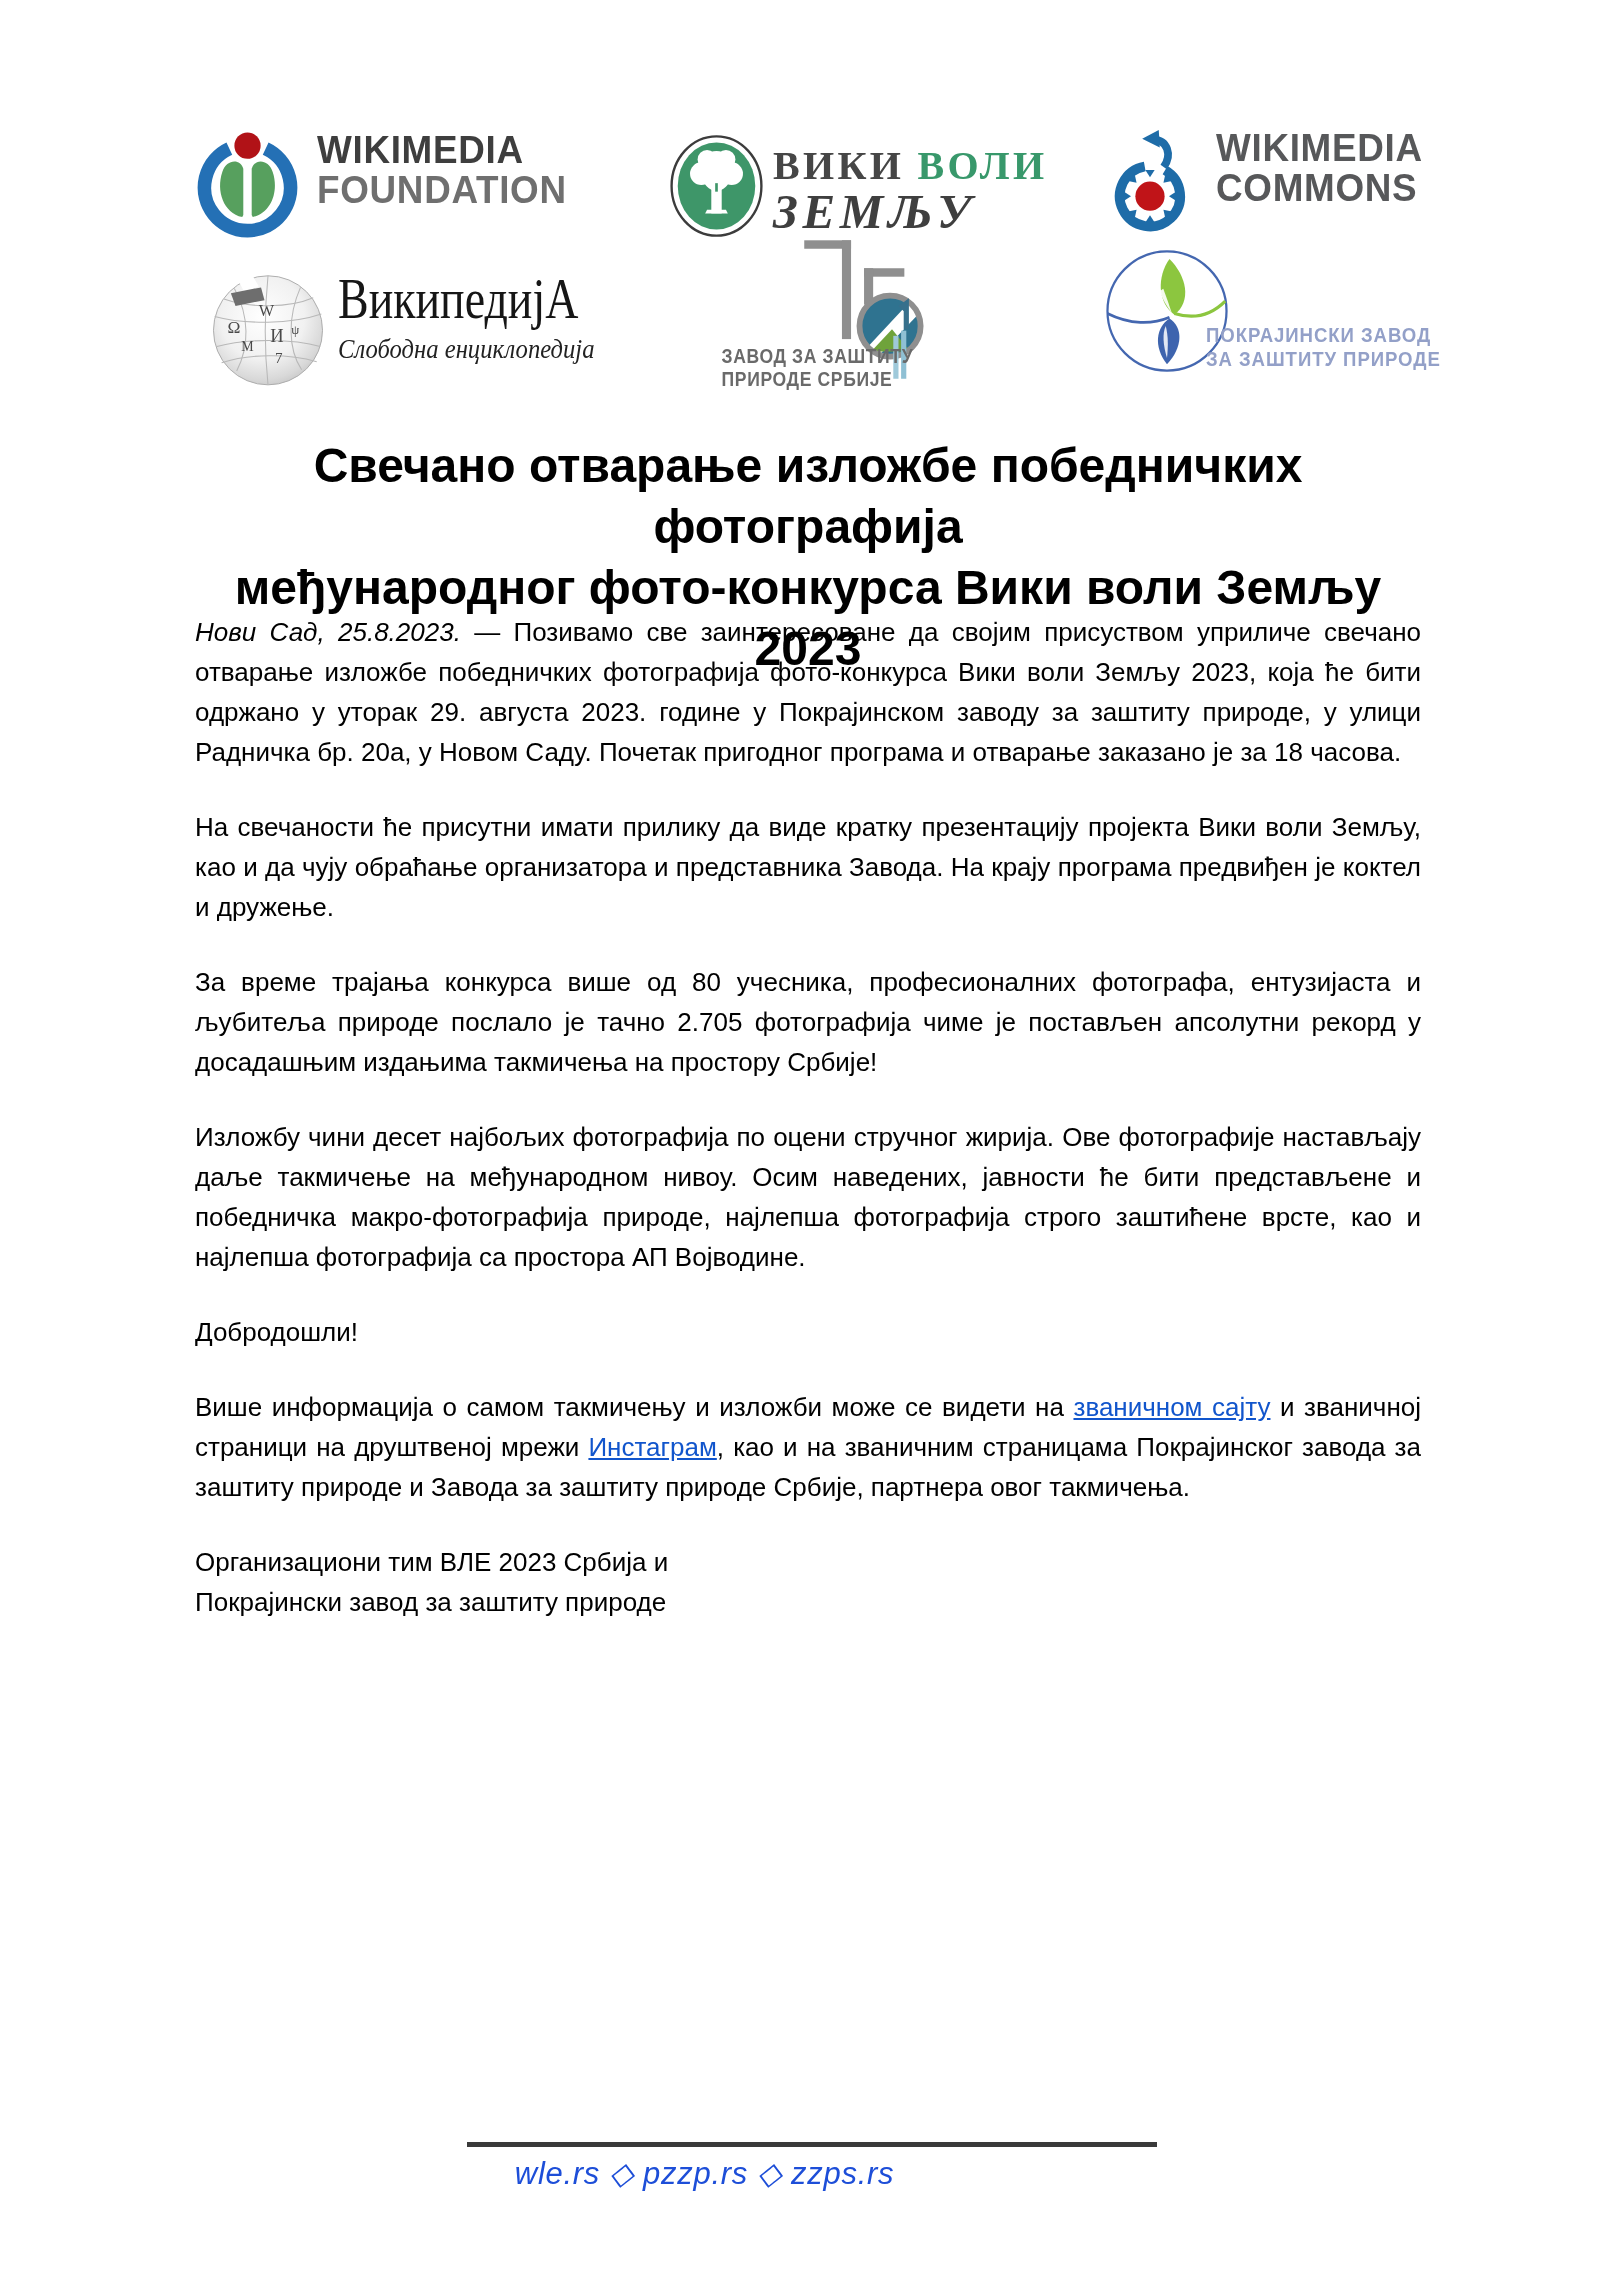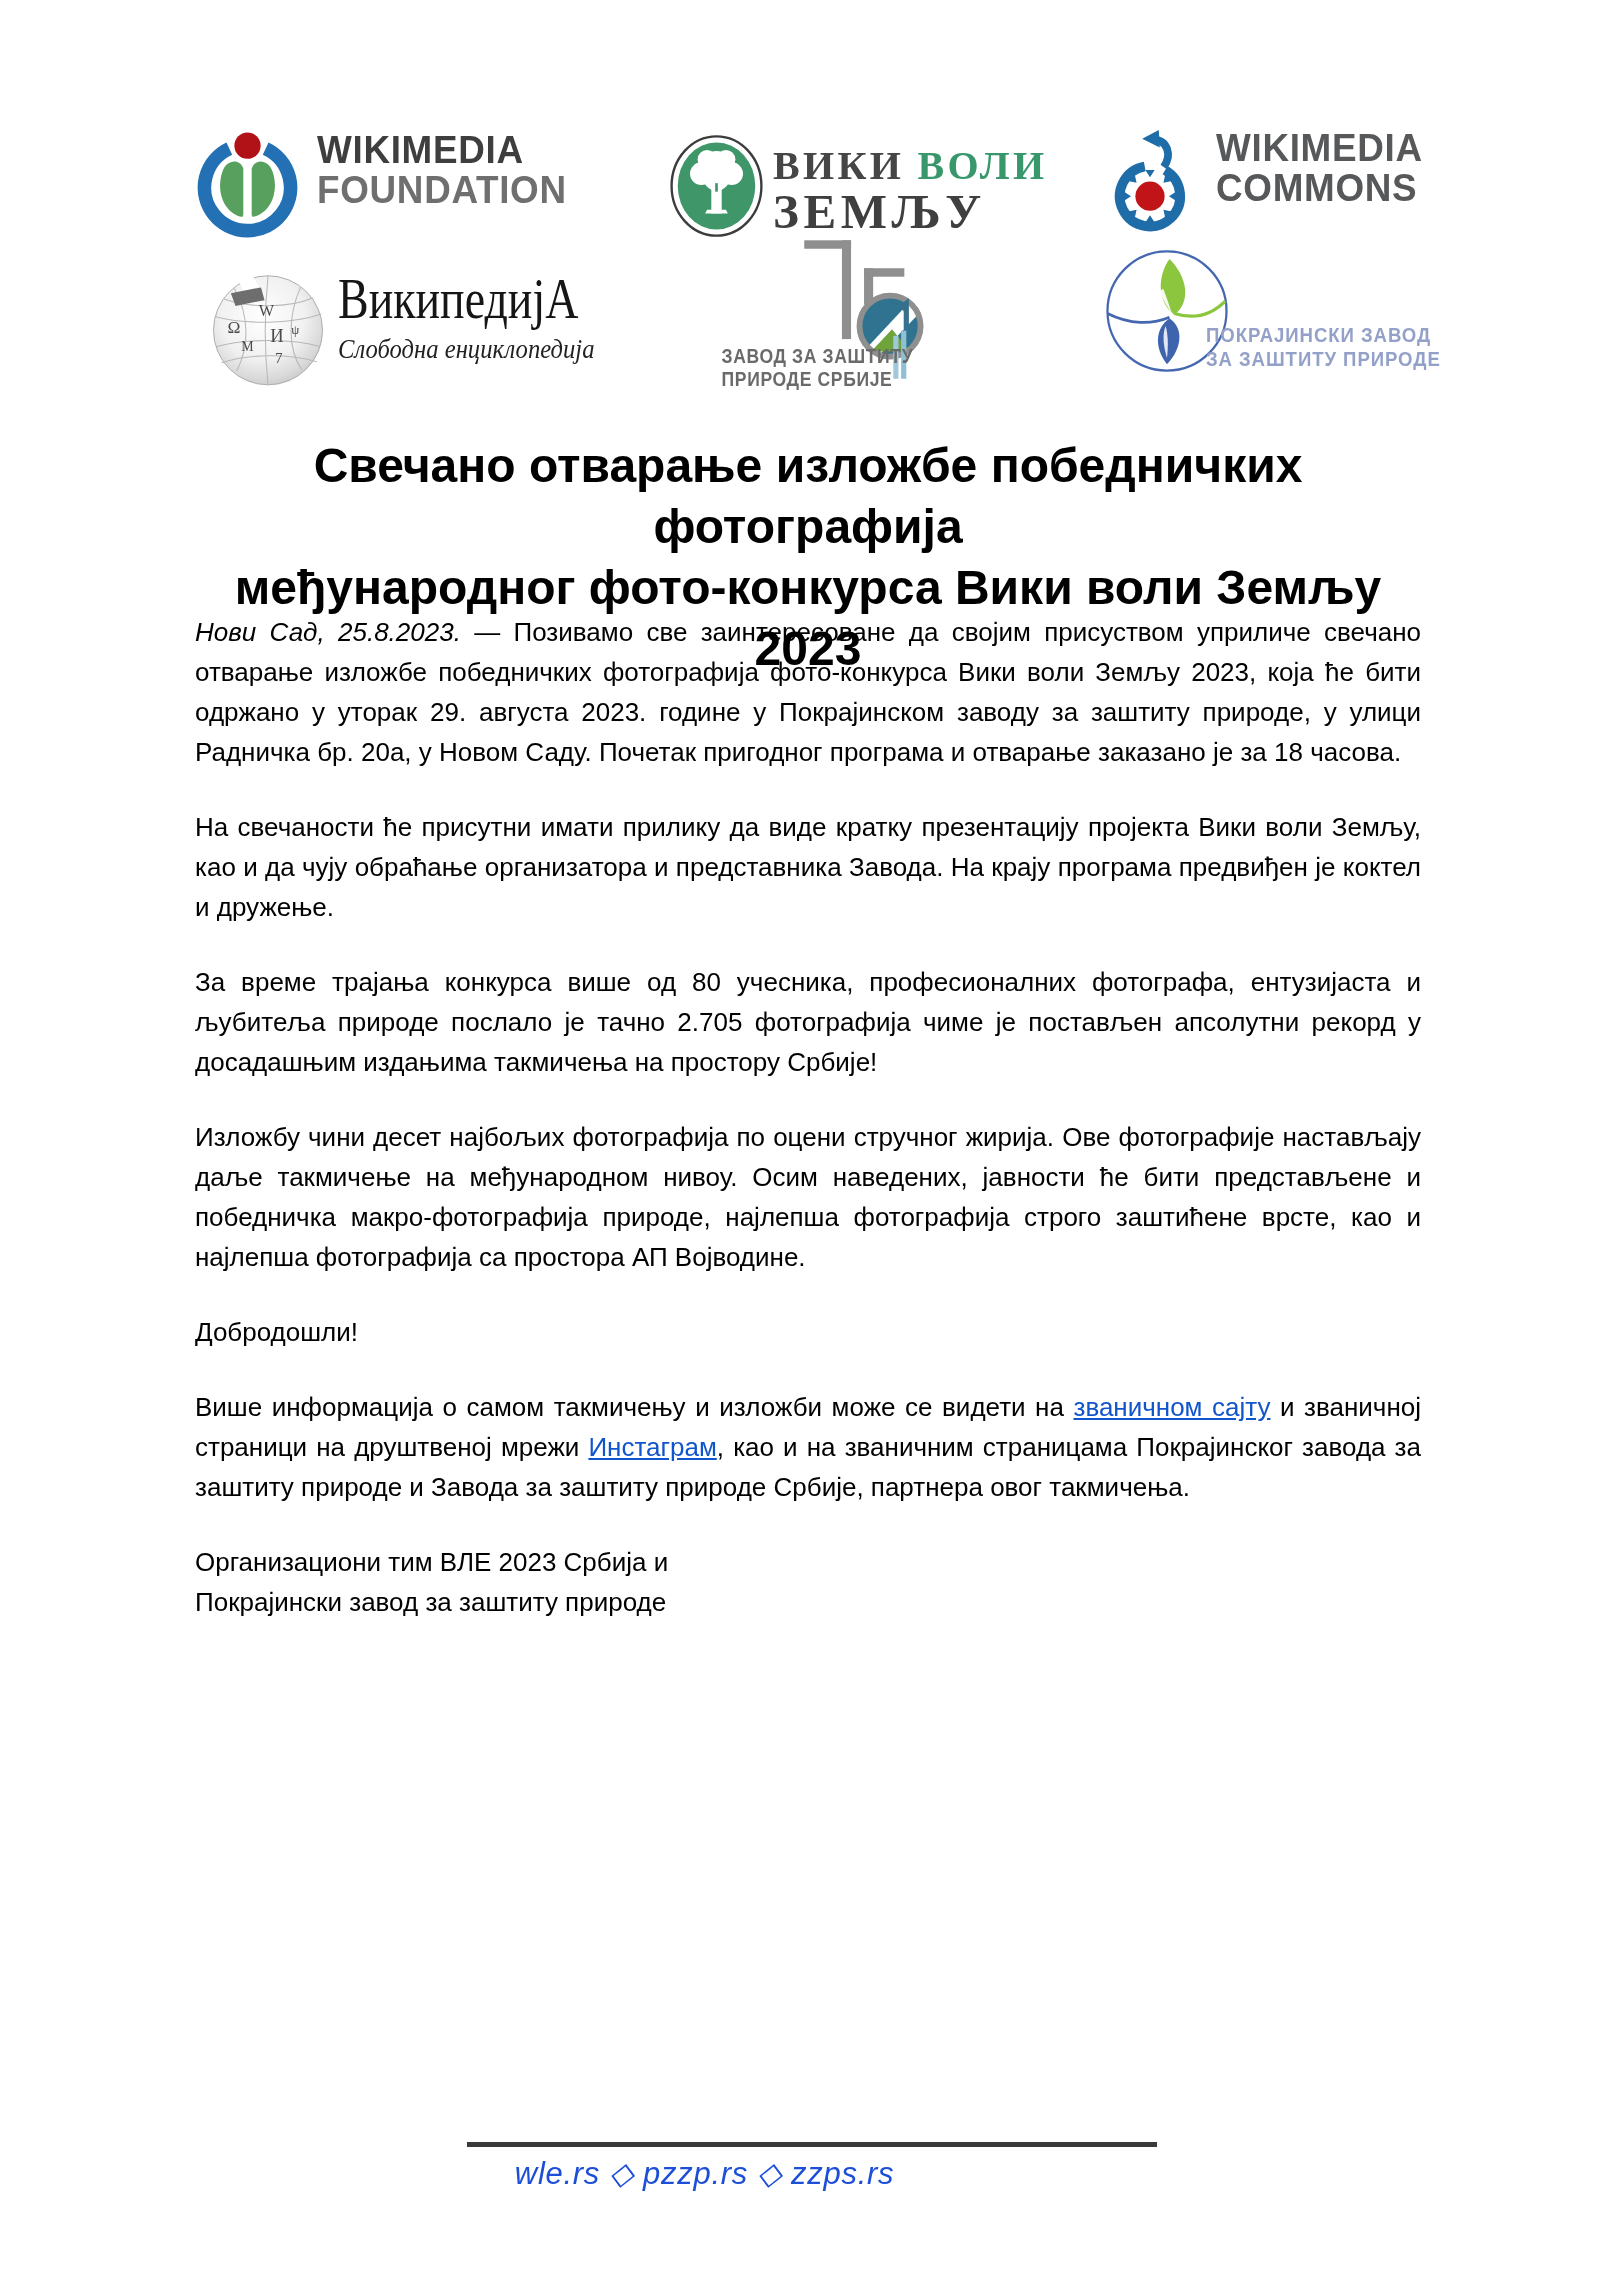--- a/index.html
+++ b/index.html
@@ -13,21 +13,21 @@
     transform:scaleX(.97);transform-origin:left center;white-space:nowrap;}
   .wm-line1{color:#3e3e3e;}
   .wm-line2{color:#6f6f6f;}
   .commons-word .wm-line1,.commons-word .wm-line2{color:#57585a;}
 
   .wle-text{margin-left:9px;padding-top:11.7px;}
   .wle-line1{font-family:"Liberation Serif",serif;font-weight:bold;font-size:40px;
     line-height:40px;letter-spacing:3.3px;white-space:nowrap;}
   .wle-viki{color:#464646;}
   .wle-voli{color:#38986b;}
-  .wle-line2{font-family:"Liberation Serif",serif;font-weight:bold;
+  .wle-line2{font-family:"Liberation Serif",serif;font-style:italic;font-weight:bold;
     font-size:49px;line-height:51px;letter-spacing:4.6px;color:#3f3f3f;white-space:nowrap;}
 
   .wp-text{margin-left:11.7px;align-self:flex-start;margin-top:1.3px;}
   .wp-wordmark{font-family:"Liberation Serif",serif;font-size:56px;line-height:56px;color:#161616;
     transform:scaleX(.82);transform-origin:left center;white-space:nowrap;}
   .wp-tagline{font-family:"Liberation Serif",serif;font-style:italic;font-size:28px;line-height:30px;
     color:#222;transform:scaleX(.88);transform-origin:left center;margin-top:6.5px;white-space:nowrap;}
 
   .zzps-caption{position:absolute;left:703px;top:345px;width:186px;text-align:right;
     font-weight:bold;font-size:19.5px;line-height:23px;color:#6a6a6a;letter-spacing:0.7px;

